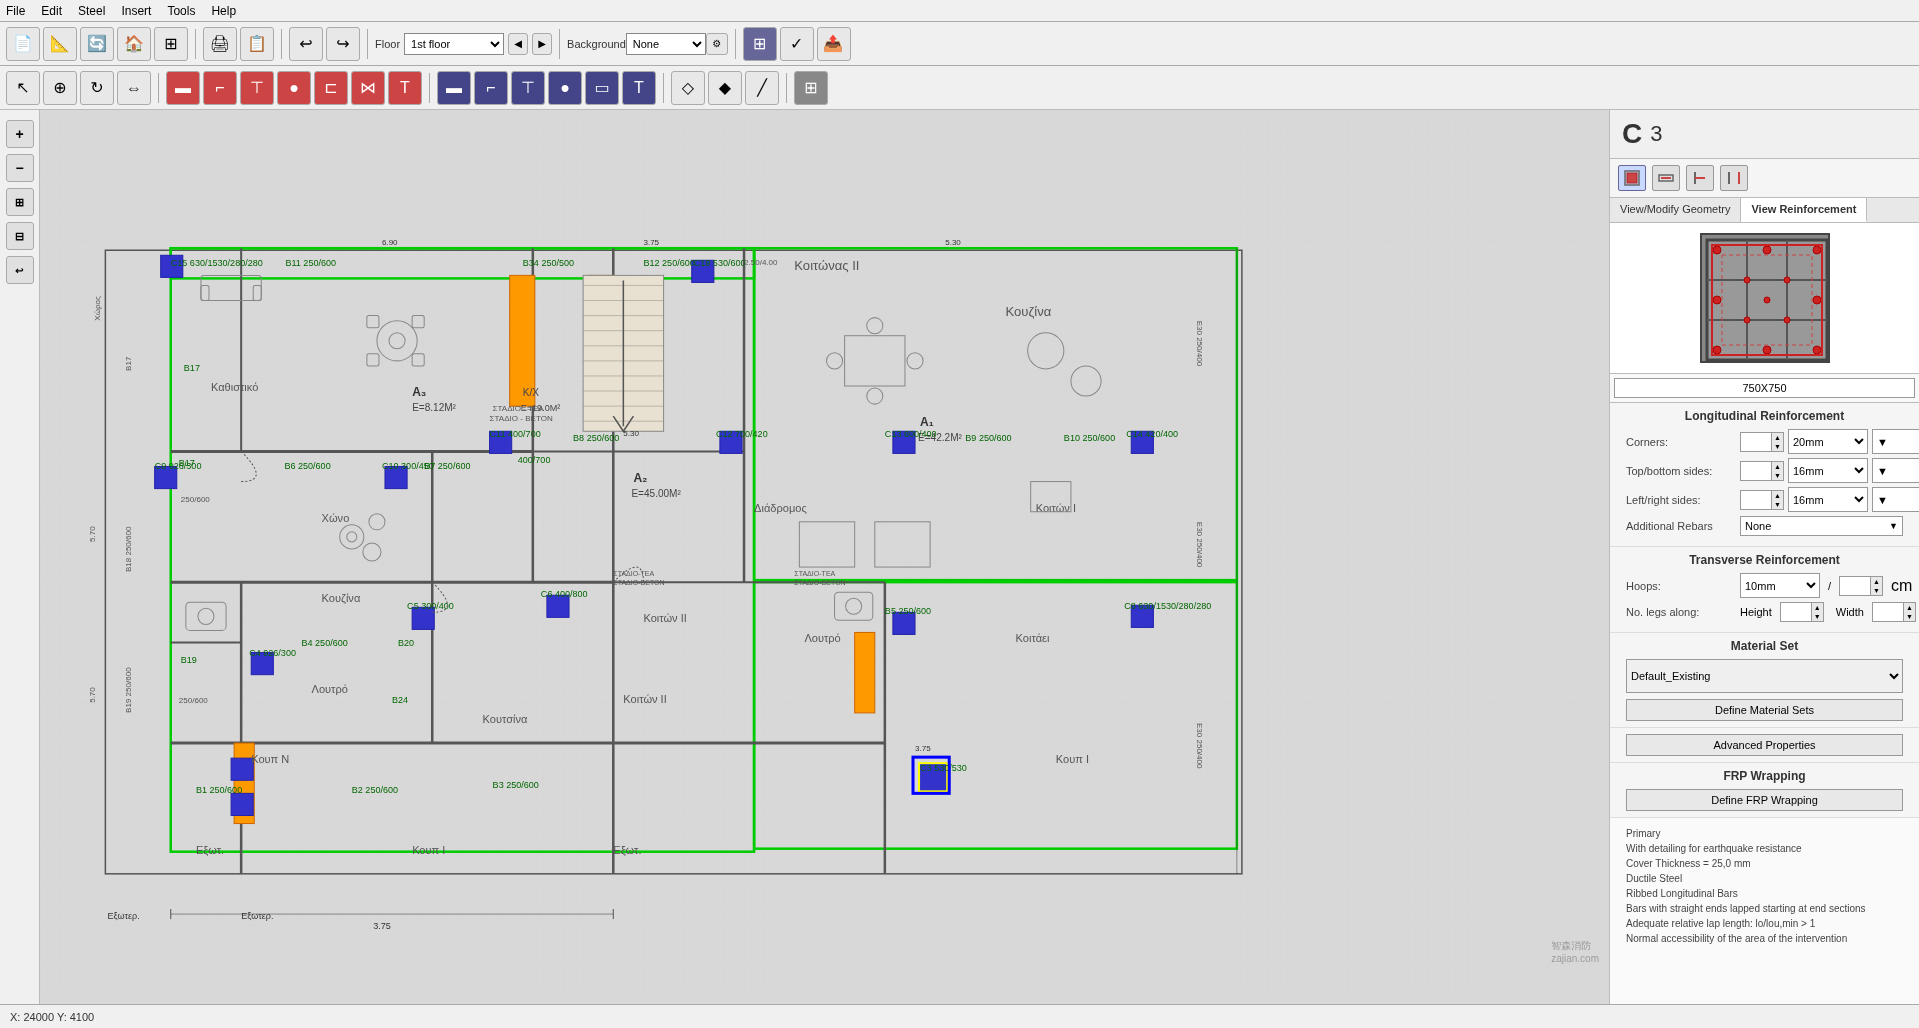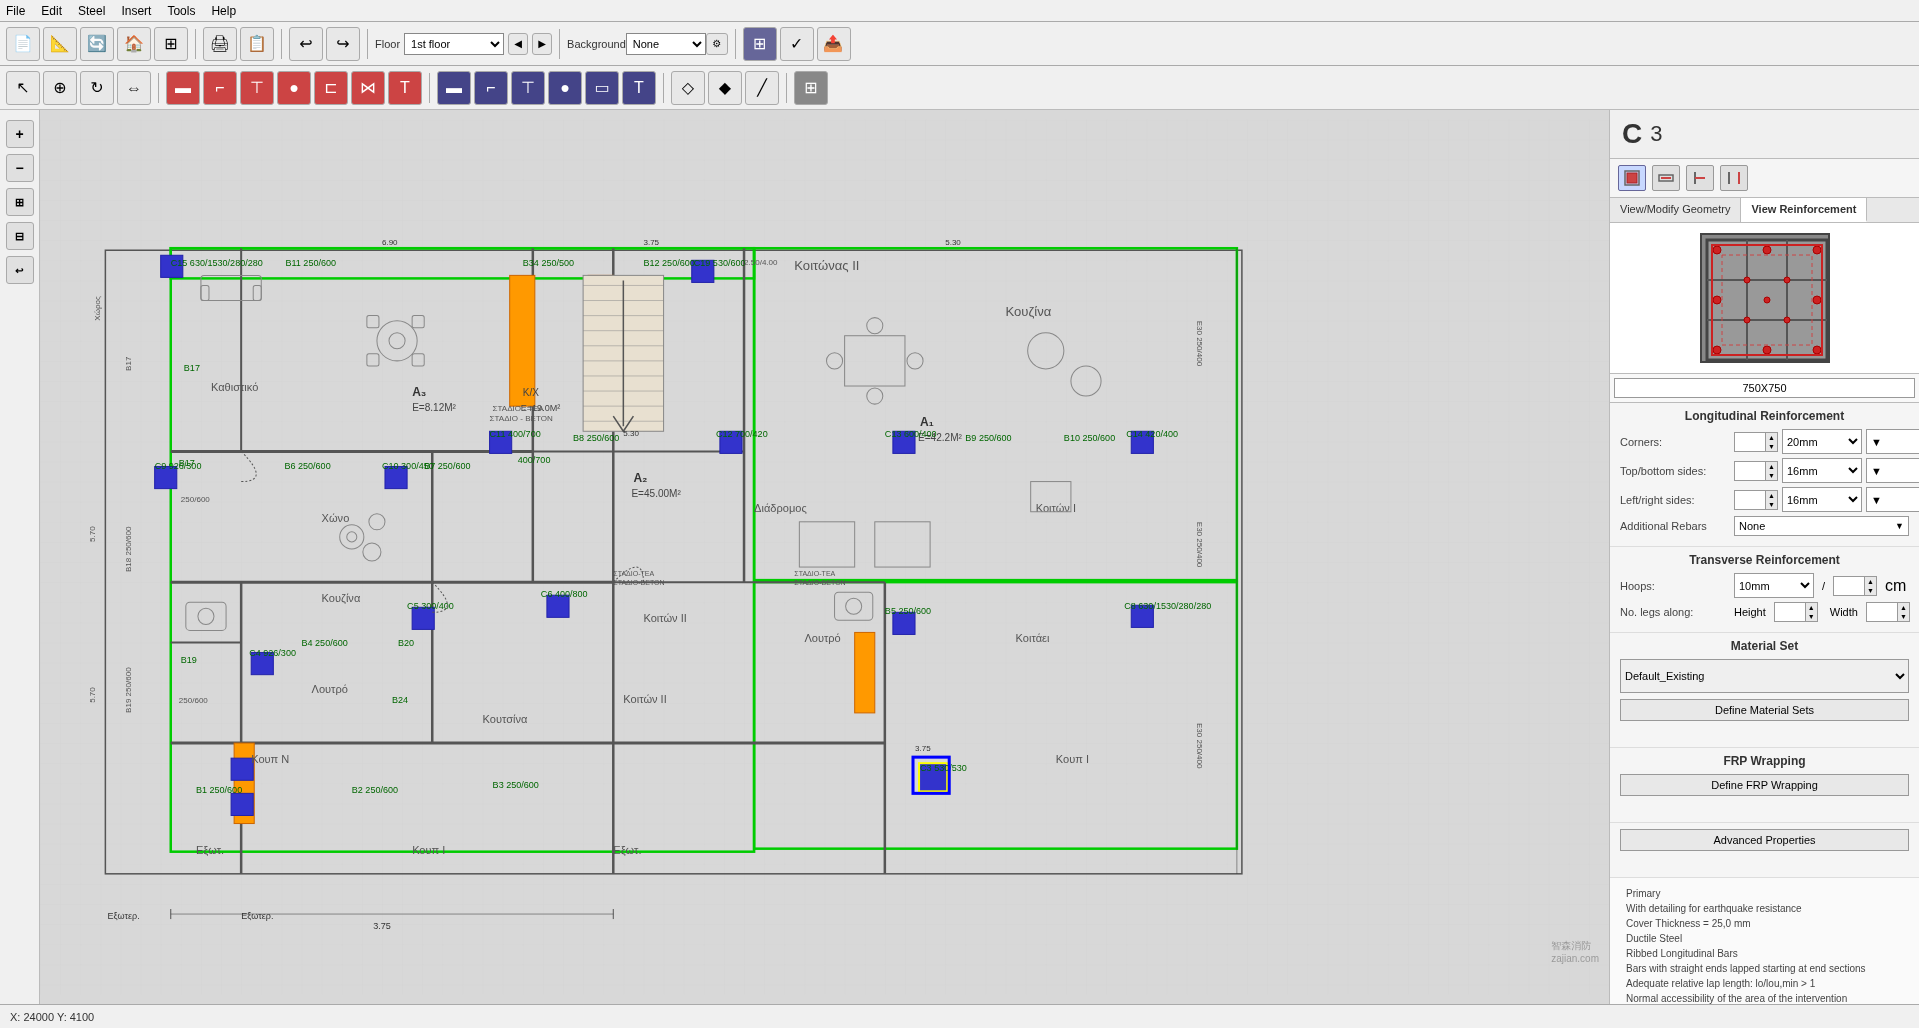--- a/index.html
+++ b/index.html
@@ -195,21 +195,21 @@
 
     #column-size-label {
       text-align: center;
       font-size: 11px;
       padding: 4px;
       border-bottom: 1px solid #bbb;
       background: #f8f8f8;
     }
 
     .right-section {
-      padding: 6px 10px;
+      padding: 6px 16px;
       border-bottom: 1px solid #ddd;
     }
     .right-section-title {
       font-size: 12px;
       font-weight: bold;
       color: #333;
       text-align: center;
       margin-bottom: 6px;
     }
     .prop-row {
@@ -271,21 +271,21 @@
 
     .full-btn {
       display: block;
       width: 100%;
       padding: 4px 0;
       background: #e8e8e8;
       border: 1px solid #999;
       text-align: center;
       font-size: 11px;
       cursor: pointer;
-      margin-bottom: 20px;
+      margin-bottom: 0;
     }
 
     
     .material-select {
       width: 100%;
       height: 34px;
       font-size: 11px;
       border: 1px solid #999;
       margin-bottom: 6px;
     }
@@ -818,26 +818,26 @@
 
     <div class="right-section">
       <div class="right-section-title">Material Set</div>
       <select class="material-select">
         <option>Default_Existing</option>
       </select>
       <button class="full-btn">Define Material Sets</button>
     </div>
 
     <div class="right-section">
+      <button class="full-btn">Advanced Properties</button>
+    </div>
+
+    <div class="right-section">
       <div class="right-section-title">FRP Wrapping</div>
       <button class="full-btn">Define FRP Wrapping</button>
-    </div>
-
-    <div class="right-section">
-      <button class="full-btn">Advanced Properties</button>
     </div>
 
     <div id="notes-area">
       <div id="notes-content">
           <div>Primary</div>
           <div>With detailing for earthquake resistance</div>
           <div>Cover Thickness = 25,0 mm</div>
           <div>Ductile Steel</div>
           <div>Ribbed Longitudinal Bars</div>
           <div>Bars with straight ends lapped starting at end sections</div>

